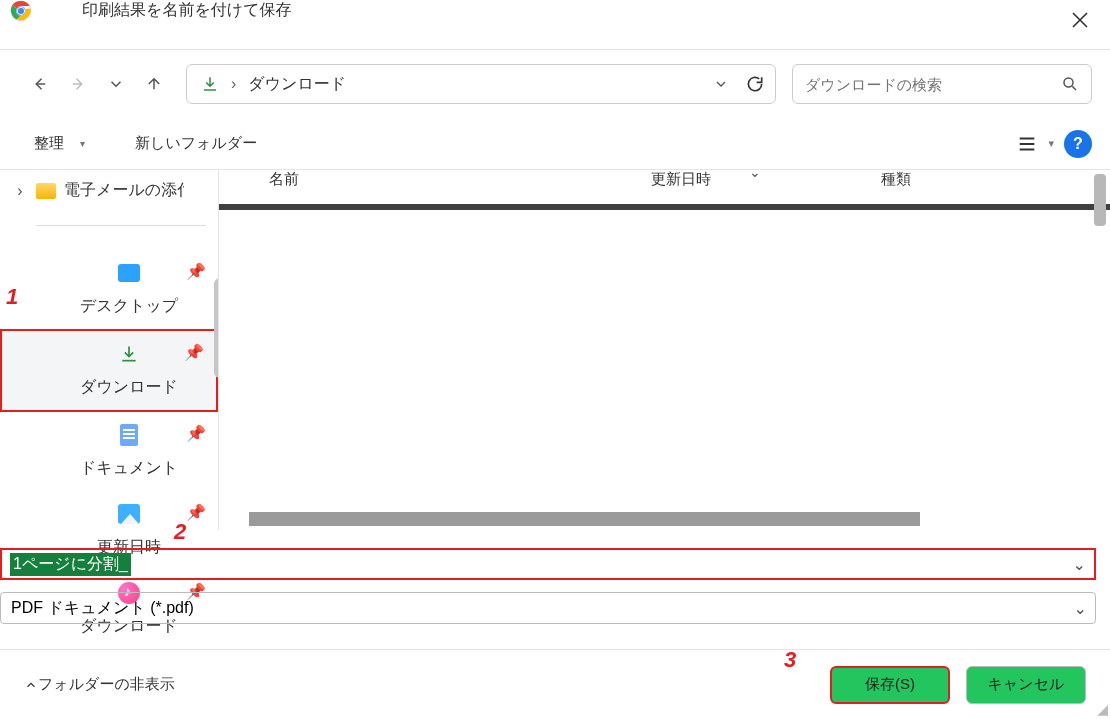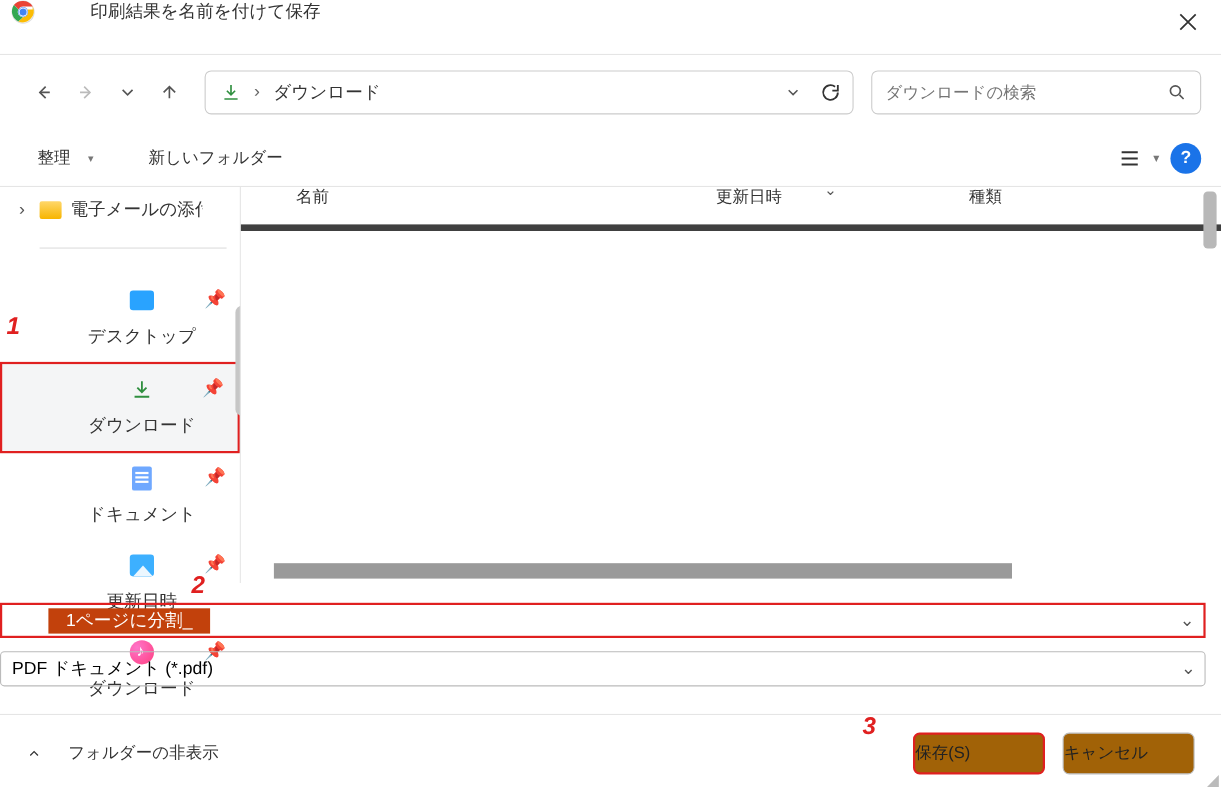--- a/index.html
+++ b/index.html
@@ -76,30 +76,30 @@
 .colheads .ch-type { flex: 1; }
 .sort-arrow { position: absolute; top: -6px; left: 110px; color: #555; font-size: 14px; }
 .filebody { flex: 1; position: relative; background: #fff; }
 .hscroll { position: absolute; left: 30px; right: 190px; bottom: 4px; height: 14px; background: #9a9a9a; }
 .vscroll { position: absolute; right: 4px; top: 4px; width: 12px; height: 52px; background: #b8b8b8; border-radius: 4px; }
 
 
 .fieldrow { display: flex; align-items: center; padding: 4px 14px 4px 0; }
 .fieldrow .lbl { width: 190px; text-align: right; padding-right: 8px; font-size: 15px; color: #333; }
 .fnamebox { flex: 1; border: 2px solid #e02020; height: 32px; display: flex; align-items: center; padding: 0 8px; position: relative; }
-.fnamebox .seltext { background: #c2410c; color: #fff; padding: 1px 16px; font-size: 16px; margin-left: 34px; }
+.fnamebox .seltext { background: #15803d; color: #fff; padding: 1px 3px; font-size: 16px; }
 .fnamebox .chev { position: absolute; right: 8px; color: #555; }
 .ftypebox { flex: 1; border: 1px solid #bbb; border-radius: 4px; height: 32px; display: flex; align-items: center; padding: 0 10px; position: relative; margin-top: 4px; }
 .ftypebox .chev { position: absolute; right: 8px; color: #555; }
 
 
 .bottombar { position: absolute; left: 0; right: 0; bottom: 0; height: 70px; display: flex; align-items: center; padding: 0 24px; border-top: 1px solid #e5e5e5; }
-.bottombar .hidefold { display: flex; align-items: center; gap: 24px; font-size: 15px; color: #333; cursor: pointer; }
+.bottombar .hidefold { display: flex; align-items: center; gap: 0; font-size: 15px; color: #333; cursor: pointer; }
 .bottombar .spacer { flex: 1; }
-.btn { min-width: 120px; height: 38px; border: 1px solid #bbb; border-radius: 6px; background: #a16207; font-size: 15px; color: #222; display: flex; align-items: center; justify-content: flex-start; cursor: pointer; margin-left: 16px; }
+.btn { min-width: 120px; height: 38px; border: 1px solid #bbb; border-radius: 6px; background: #22c55e; font-size: 15px; color: #222; display: flex; align-items: center; justify-content: center; cursor: pointer; margin-left: 16px; }
 .btn.save { border: 2px solid #e02020; }
 
 .resize-grip { position: absolute; right: 2px; bottom: 2px; color: #bbb; font-size: 14px; }
 
 </style>
 </head>
 <body>
 
 <div class="titlebar">
   <svg class="chrome-logo" viewBox="0 0 24 24">

